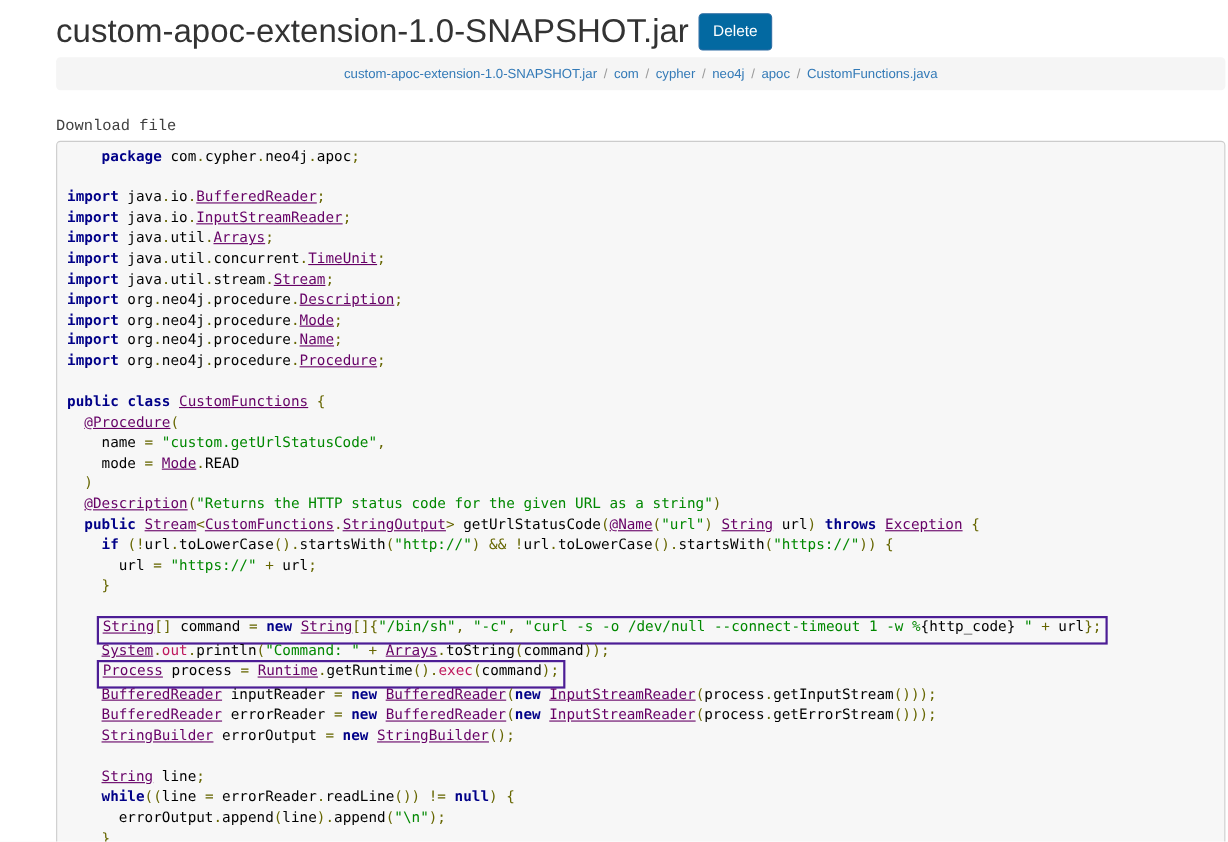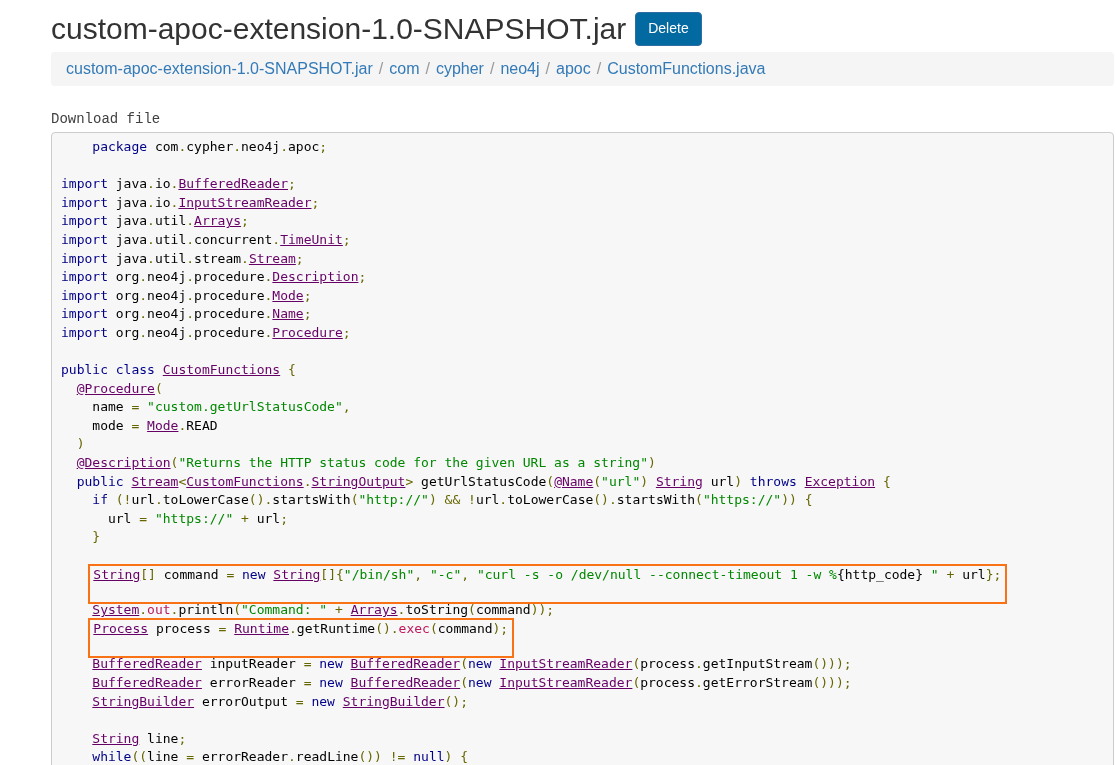--- a/index.html
+++ b/index.html
@@ -27,22 +27,22 @@
     background: #0369a1; border: 1px solid #2e6da4; color: #fff;
     font-family: "Liberation Sans", sans-serif;
     font-size: 14px; line-height: 1.42857;
     padding: 6px 12px; border-radius: 4px;
     cursor: pointer; white-space: nowrap;
   }
 
   
   .breadcrumb {
     background: #f5f5f5; border-radius: 4px;
-    padding: 8px 15px; font-size: 16px;
-    margin: 6px 0 0 0; list-style: none;
+    padding: 8px 15px; font-size: 12px;
+    margin: 6px 0 0 0; list-style: none; text-align: center;
   }
   .bc-link { color: #337ab7; text-decoration: none; }
   .bc-sep { color: #999; padding: 0 6px; }
 
   
   .download-link {
     display: inline-block; margin: 25px 0 5px 0;
     color: #404040; font-size: 14px; text-decoration: none; font-family: Liberation Mono, monospace;
   }
 
@@ -51,29 +51,29 @@
     border: 1px solid #ccc; border-radius: 4px;
     background: #f7f7f7;
     padding: 5px 9px 12px 9px;
     font-family: "DejaVu Sans Mono", monospace;
     font-size: 13px; line-height: 18.6px;
     margin: 0;
     overflow: hidden;
   }
   .cl { white-space: pre; min-height: 18.6px; }
   .tp { color: #000; }
-  .tk { color: #008; font-weight: normal; }
+  .tk { color: #008; font-weight: bold; }
   .tt { color: #606; text-decoration: underline; }
   .ts { color: #080; }
   .to { color: #660; }
   .tb { color: #be185d; }
   .hlbox {
     display: inline-block;
-    border: 2px solid #f97316;
-    padding: 0 4px 18px 3px;
+    border: 2px solid #4c1d95;
+    padding: 0 4px 4px 3px;
     margin: -2px 16px -3px -4px;
     vertical-align: baseline;
   }
 </style>
 </head>
 <body>
 
 <div class="container">
 
   <div class="page-header">

